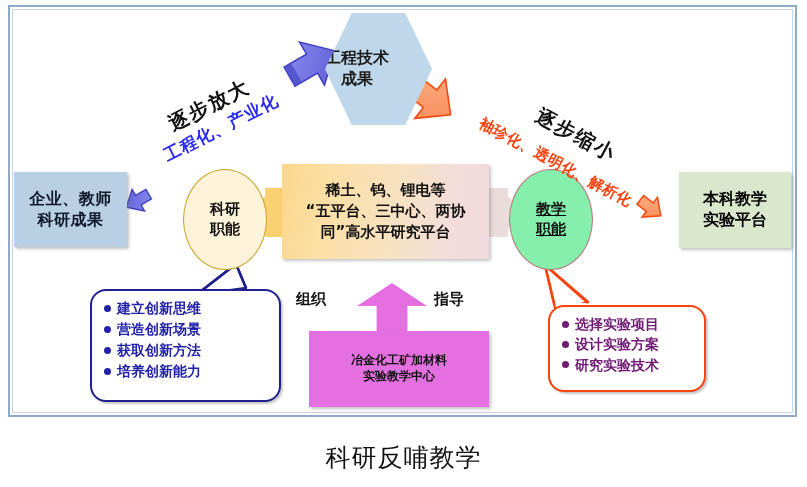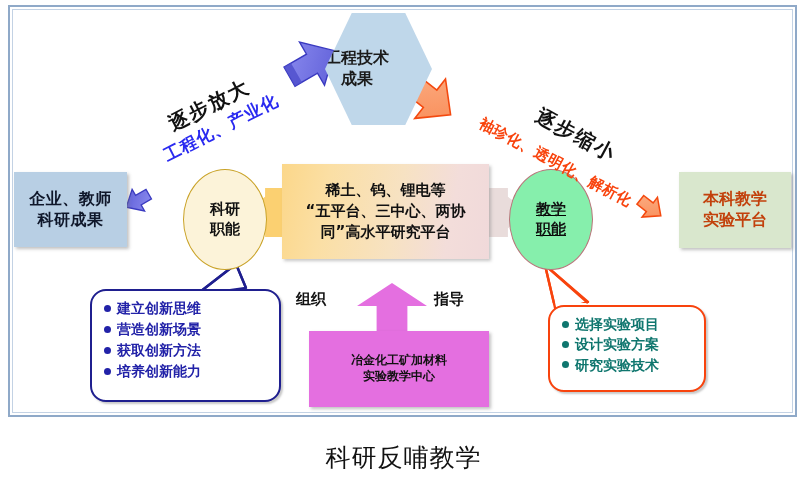--- a/index.html
+++ b/index.html
@@ -38,21 +38,21 @@
     color:#0f172a;font-size:16px;line-height:1.28;text-align:center;letter-spacing:.5px;
   }
 
   
   .box-right{
     position:absolute;left:679px;top:172px;width:112px;height:76px;
     background:#d9e7cd;
     display:flex;align-items:center;justify-content:center;
     box-shadow:2px 2px 3px rgba(120,120,120,.45);
   }
-  .box-right .lbl{color:#c2410c;font-size:16px;line-height:1.3;text-align:center;}
+  .box-right .lbl{color:#000000;font-size:16px;line-height:1.3;text-align:center;}
 
   
   .hexagon{
     position:absolute;left:325px;top:13px;width:107px;height:112px;
     background:#bfd7ea;
     clip-path:polygon(25% 0%,75% 0%,100% 50%,75% 100%,25% 100%,0% 50%);
     display:flex;align-items:center;justify-content:flex-start;
   }
   .hexagon .lbl{color:#1b1b1b;font-size:16px;line-height:1.3;text-align:center;}
 
@@ -128,21 +128,21 @@
     left:548px;top:305px;width:158px;height:87px;
     border:2.4px solid #f8430d;
     box-shadow:2px 2px 2px rgba(120,120,120,.4);
   }
   .callout ul{margin:0;padding:0;list-style:none;}
   .callout li{
     font-size:14px;line-height:1.5;display:flex;align-items:center;gap:6px;white-space:nowrap;
   }
   .callout li::before{content:"";width:7px;height:7px;border-radius:50%;background:currentColor;flex:0 0 auto;}
   .callout-left li{color:#2222a8;}
-  .callout-right li{color:#0f766e;}
+  .callout-right li{color:#701a75;}
   .callout-right li{font-size:14px;line-height:1.45;}
 
   
   .diag{position:absolute;white-space:nowrap;font-size:20px;}
   .diag-amplify{
     left:170px;top:112px;color:#111;transform:rotate(-27deg);transform-origin:left center;
     letter-spacing:2px;
   }
   .diag-engineer{
     left:165px;top:145px;color:#2a2af0;transform:rotate(-27deg);transform-origin:left center;

